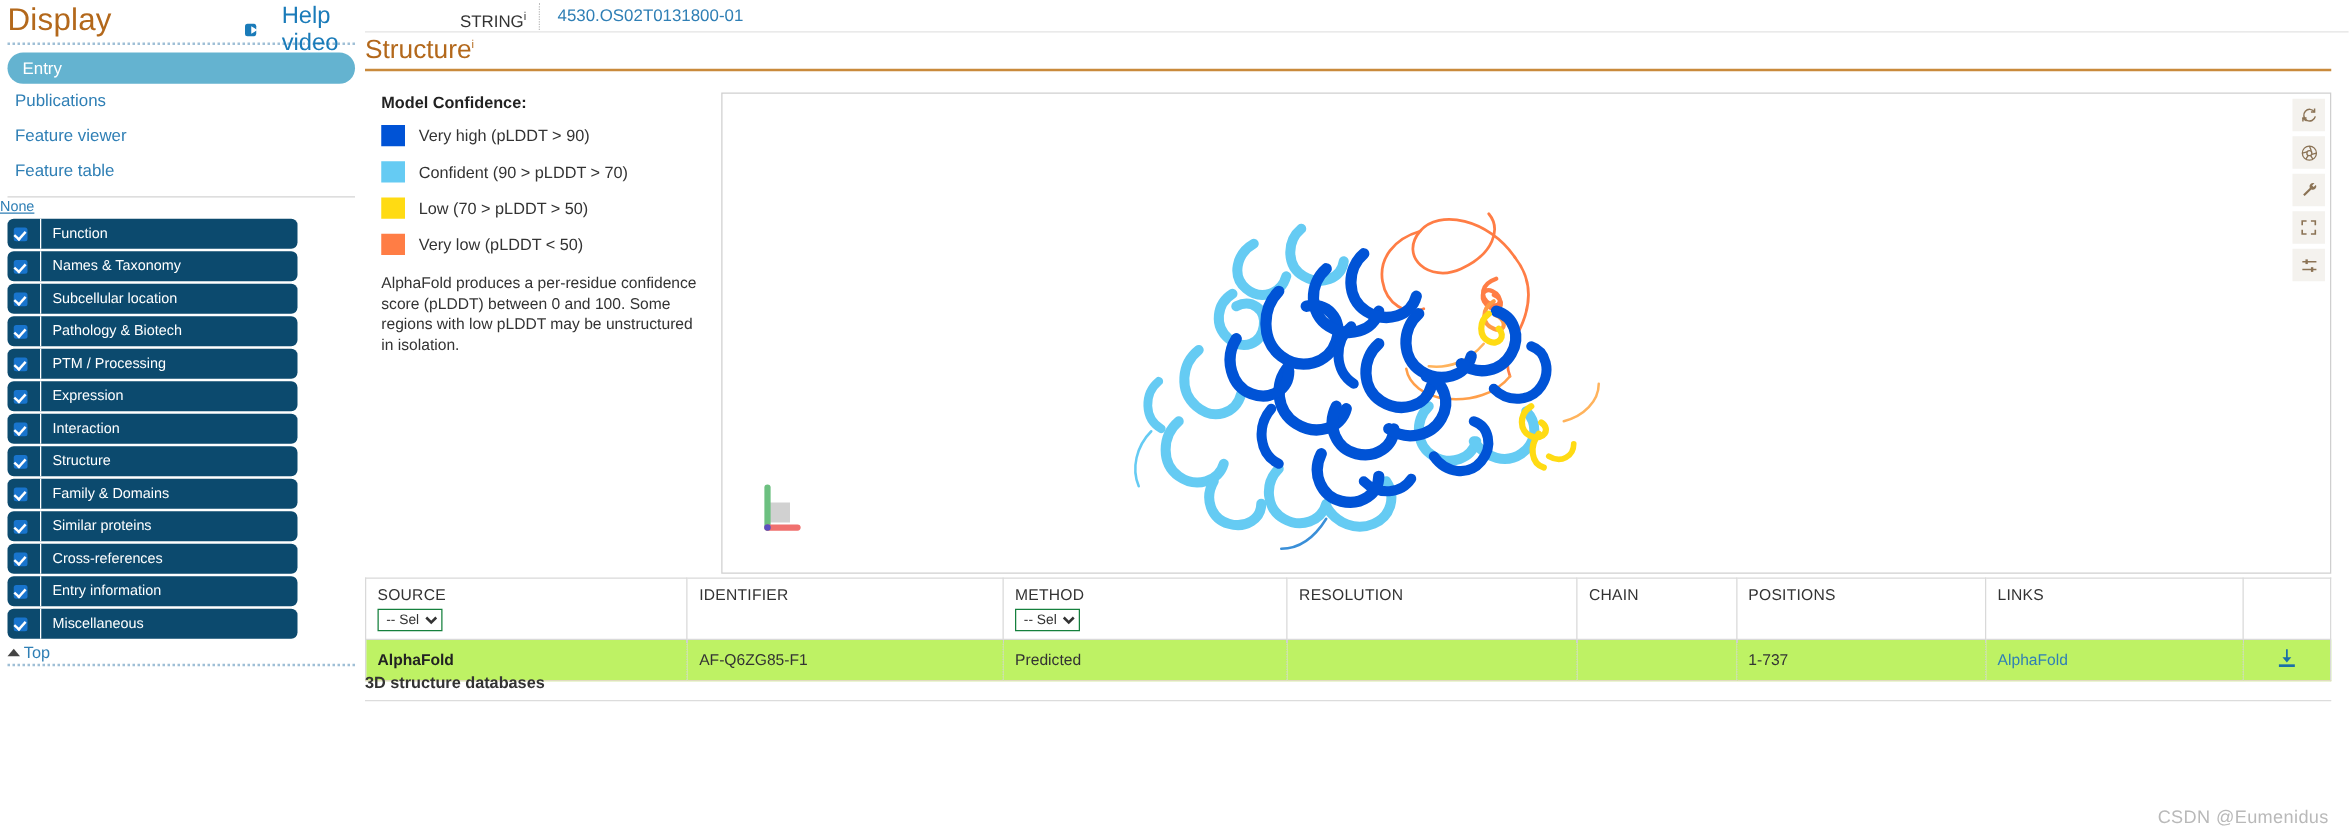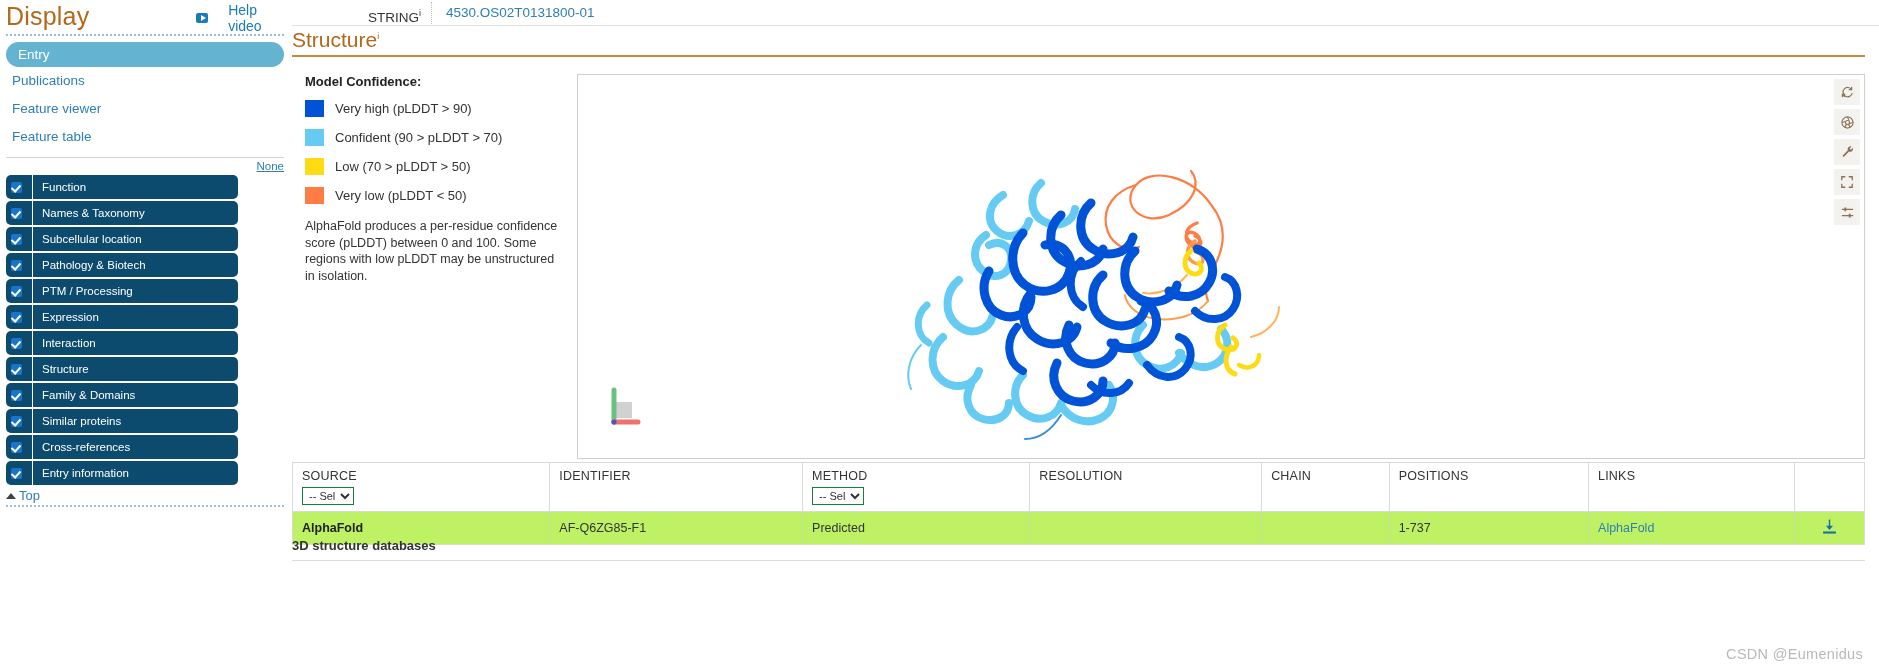--- a/index.html
+++ b/index.html
@@ -18,21 +18,21 @@
   #sidebar {
     position:absolute; left:0; top:0; width:290px; height:472px;
     background:#fff;
   }
   #display-title {
     font-size:25px; color:#b3681b; font-weight:400;
     padding:2px 0 0 6px; letter-spacing:.2px;
   }
   #help-video {
     position:absolute; left:196px; top:2px;
-    font-size:14px; color:#1a7bb9; cursor:pointer;
+    font-size:19px; color:#1a7bb9; cursor:pointer;
     display:flex; align-items:center; gap:20px;
   }
   .yt-icon {
     display:inline-block; width:13px; height:10px; background:#1a7bb9;
     border-radius:2px; position:relative;
   }
   .yt-icon::after{
     content:""; position:absolute; left:5px; top:2px;
     border-left:5px solid #fff; border-top:3px solid transparent;
     border-bottom:3px solid transparent;
@@ -45,24 +45,23 @@
     margin:6px 6px 0 6px; height:25px; line-height:25px;
     background:#64b3d0; color:#fff; border-radius:13px;
     padding-left:12px; font-size:13.5px; cursor:pointer;
   }
   .nav-link {
     margin:0 6px; height:28px; line-height:28px; padding-left:6px;
     color:#2f7fb5; font-size:13.5px; cursor:pointer;
   }
   #nav-sep { margin:6px 6px 0 6px; border-top:1px solid #d4d4d4; height:0; }
   #none-link {
-    text-align:right; padding:2px 6px 3px 0;
+    text-align:left; padding:2px 6px 3px 0;
     font-size:11.5px; color:#2f7fb5; text-decoration:underline;
     cursor:pointer;
-    margin-left:12px;
   }
 
   .cat-item {
     margin:0 52px 2px 6px; height:24px;
     background:#0c4a6e; border-radius:5px;
     display:flex; align-items:center; cursor:pointer;
     position:relative;
   }
   .cat-item .cbox {
     width:11px; height:11px; background:#1874cd; border-radius:2px;
@@ -248,20 +247,24 @@
         <span class="cbox"></span>
         <span class="clabel">Similar proteins</span>
       </div>
       <div class="cat-item">
         <span class="cbox"></span>
         <span class="clabel">Cross-references</span>
       </div>
       <div class="cat-item">
         <span class="cbox"></span>
         <span class="clabel">Entry information</span>
+      </div>
+      <div class="cat-item">
+        <span class="cbox"></span>
+        <span class="clabel">Miscellaneous</span>
       </div>
     </div>
 
   <div id="top-link">
     <span class="tri-up"></span>
     <span>Top</span>
   </div>
   <div id="top-rule"></div>
 </div>
 

